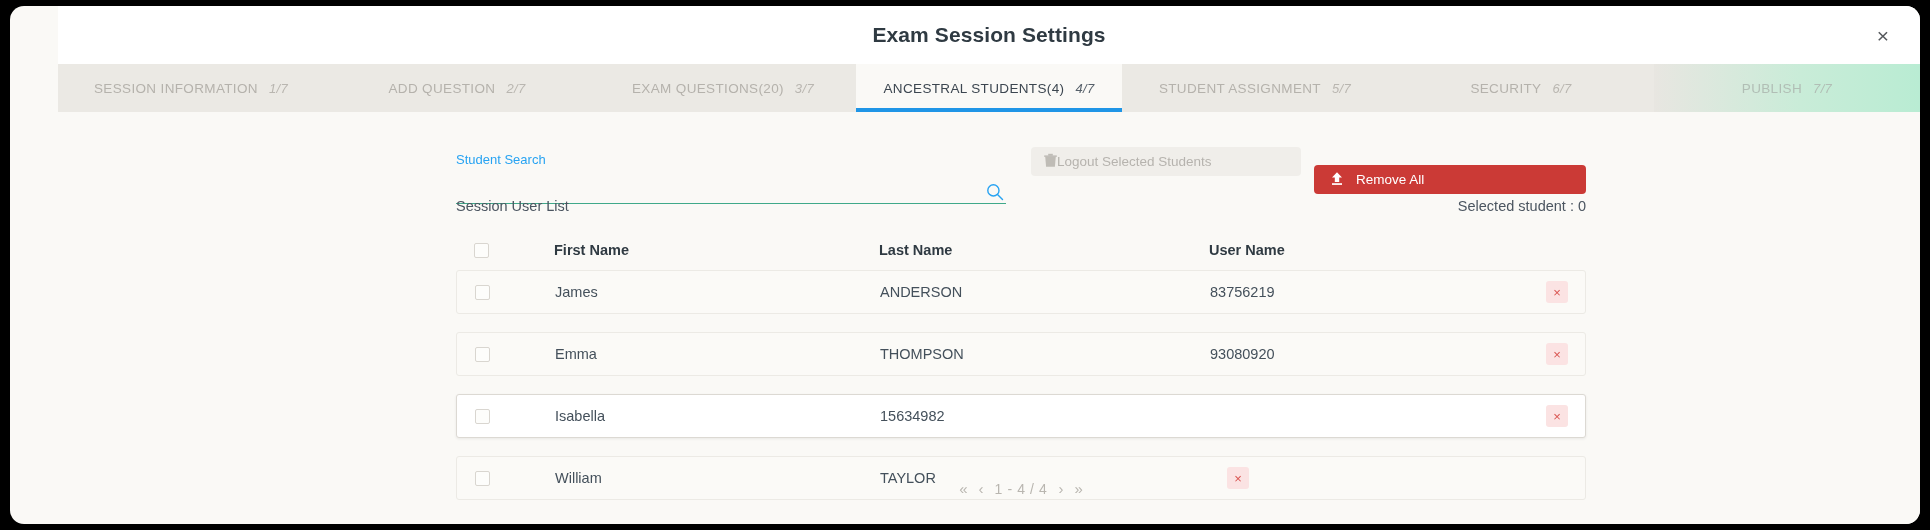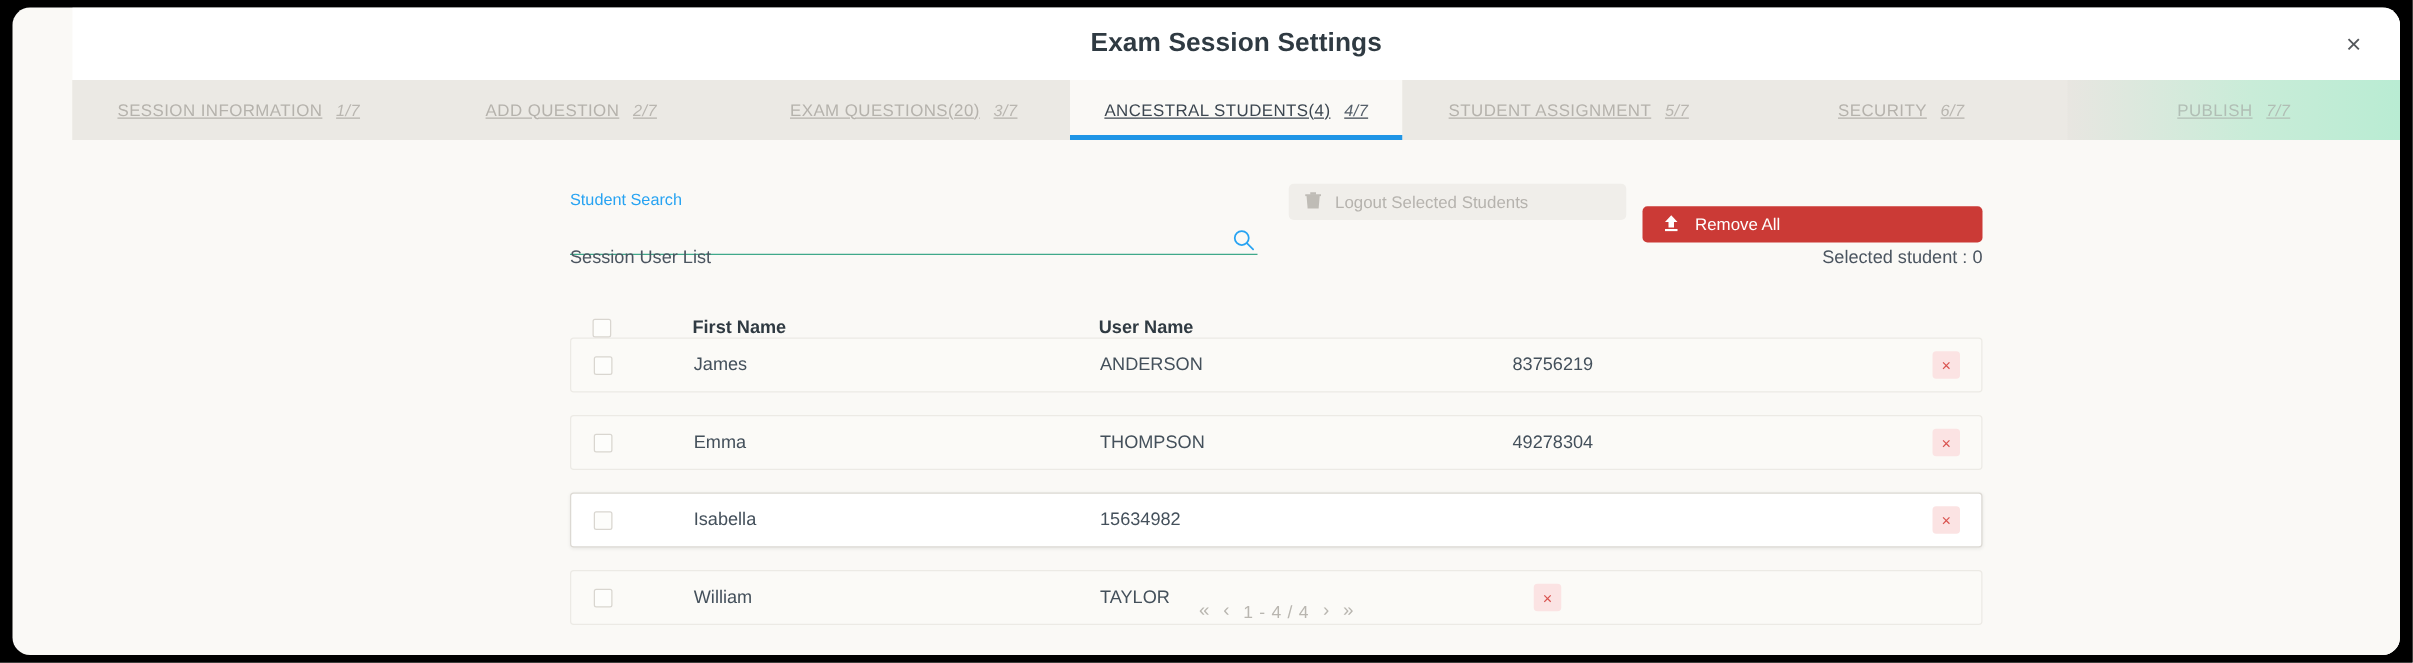--- a/index.html
+++ b/index.html
@@ -64,21 +64,20 @@
     align-items: center;
     justify-content: center;
     gap: 11px;
     font-size: 13.5px;
     letter-spacing: .35px;
     color: #b5b2ac;
     cursor: pointer;
     position: relative;
     white-space: nowrap;
     background: #ebe9e4;
-    text-decoration: underline;
   }
   .tab .tab-num {
     font-style: italic;
     font-size: 13px;
     color: #b9b6b0;
   }
   .tab.active {
     background: #faf9f6;
     color: #3c4650;
   }
@@ -147,21 +146,20 @@
 
   #logout-btn {
     position: absolute;
     left: 575px; top: 23px;
     width: 270px; height: 29px;
     background: #f0eeea;
     border: none;
     border-radius: 4px;
     display: flex;
     align-items: center;
-    gap: 11px;
     padding-left: 13px;
     font-size: 13.5px;
     color: #b6b3ae;
     font-family: "Liberation Sans", sans-serif;
     cursor: default;
   }
   #remove-all-btn {
     position: absolute;
     left: 858px; top: 23px;
     width: 272px; height: 29px;
@@ -198,21 +196,21 @@
     width: 1130px;
   }
   .c-check { width: 98px; display: flex; align-items: center; padding-left: 18px; }
   .c-first { width: 325px; }
   .c-last  { width: 330px; }
   .c-user  { flex: 1 1 auto; }
   .c-del   { width: 56px; display: flex; justify-content: center; }
 
   #table-header {
     display: flex;
-    align-items: flex-end;
+    align-items: center;
     height: 40px;
     font-size: 14.5px;
     font-weight: bold;
     color: #2f3a42;
   }
   .chk {
     width: 15px; height: 15px;
     border: 1.5px solid #d9d6d0;
     border-radius: 2px;
     background: #fdfdfb;
@@ -350,20 +348,21 @@
       <span>Selected student : 0</span>
     </div>
 
     <div id="table">
 
       <div id="table-header">
         <div class="c-check">
           <span class="chk"></span>
         </div>
         <div class="c-first">First Name</div>
+        <div class="c-last">Last Name</div>
         <div class="c-user">User Name</div>
         <div class="c-del"></div>
       </div>
 
       <div class="row">
         <div class="c-check">
           <span class="chk"></span>
         </div>
         <div class="c-first">James</div>
         <div class="c-last">ANDERSON</div>
@@ -372,21 +371,21 @@
           <button class="del-btn">×</button>
         </div>
       </div>
 
       <div class="row">
         <div class="c-check">
           <span class="chk"></span>
         </div>
         <div class="c-first">Emma</div>
         <div class="c-last">THOMPSON</div>
-        <div class="c-user">49278304</div>
+        <div class="c-user">93080920</div>
         <div class="c-del">
           <button class="del-btn">×</button>
         </div>
       </div>
 
       <div class="row hover">
         <div class="c-check">
           <span class="chk"></span>
         </div>
         <div class="c-first">Isabella</div>

